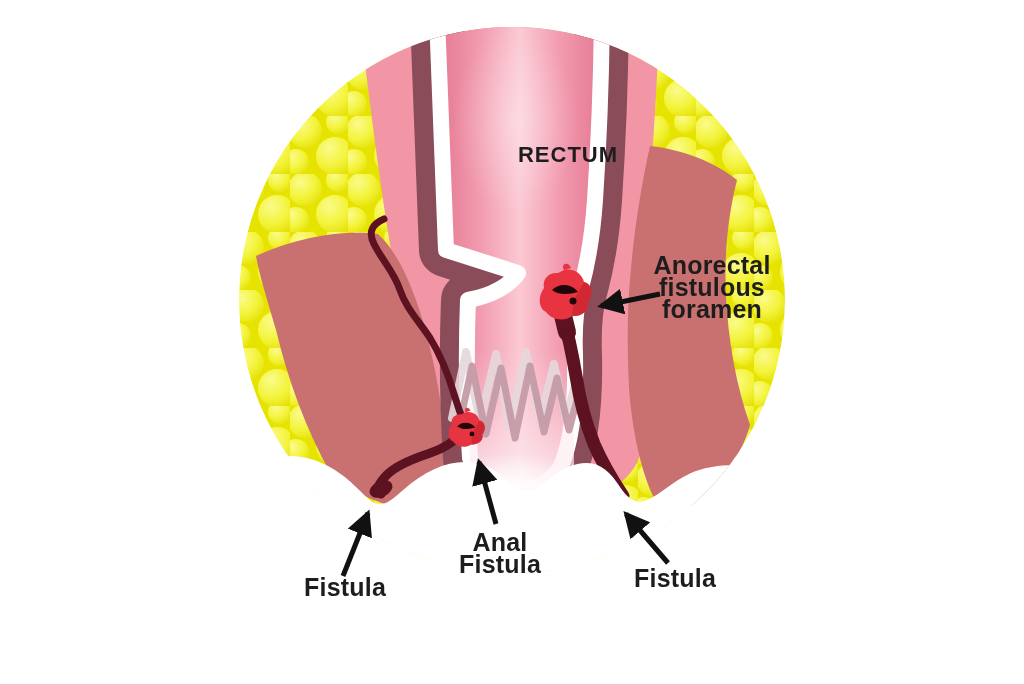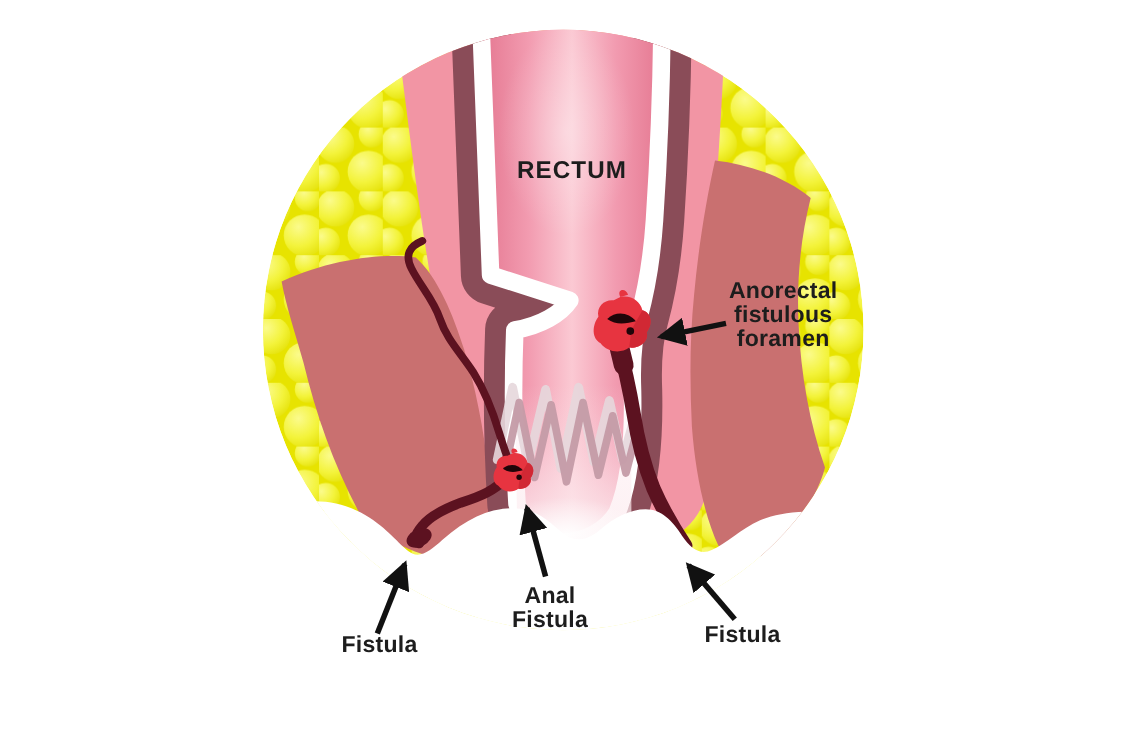--- a/index.html
+++ b/index.html
@@ -1,21 +1,21 @@
 <!DOCTYPE html>
 <html><head>
 <meta charset="utf-8">
 <style>
   html,body{margin:0;padding:0;background:#fff;}
   .stage{position:relative;width:1024px;height:684px;background:#fff;overflow:hidden;
          font-family:"Liberation Sans",sans-serif;}
-  .lbl{position:absolute;transform:translate(-50%,0);font-weight:700;font-size:21px;
+  .lbl{position:absolute;transform:translate(-50%,0);font-weight:700;font-size:25px;
        line-height:22px;color:#1d1d1d;text-align:center;white-space:pre-line;
        letter-spacing:.2px;}
-  .lbl-rectum{font-size:22px;letter-spacing:1px;}
+  .lbl-rectum{font-size:22px;letter-spacing:1px;margin-left:48px;}
   svg{position:absolute;left:0;top:0;}
 </style>
 </head>
 <body>
 
 <div class="stage">
 
   <svg width="1024" height="684" viewBox="0 0 1024 684">
     <defs>
       <radialGradient id="bub" cx="0.35" cy="0.3" r="0.85">

